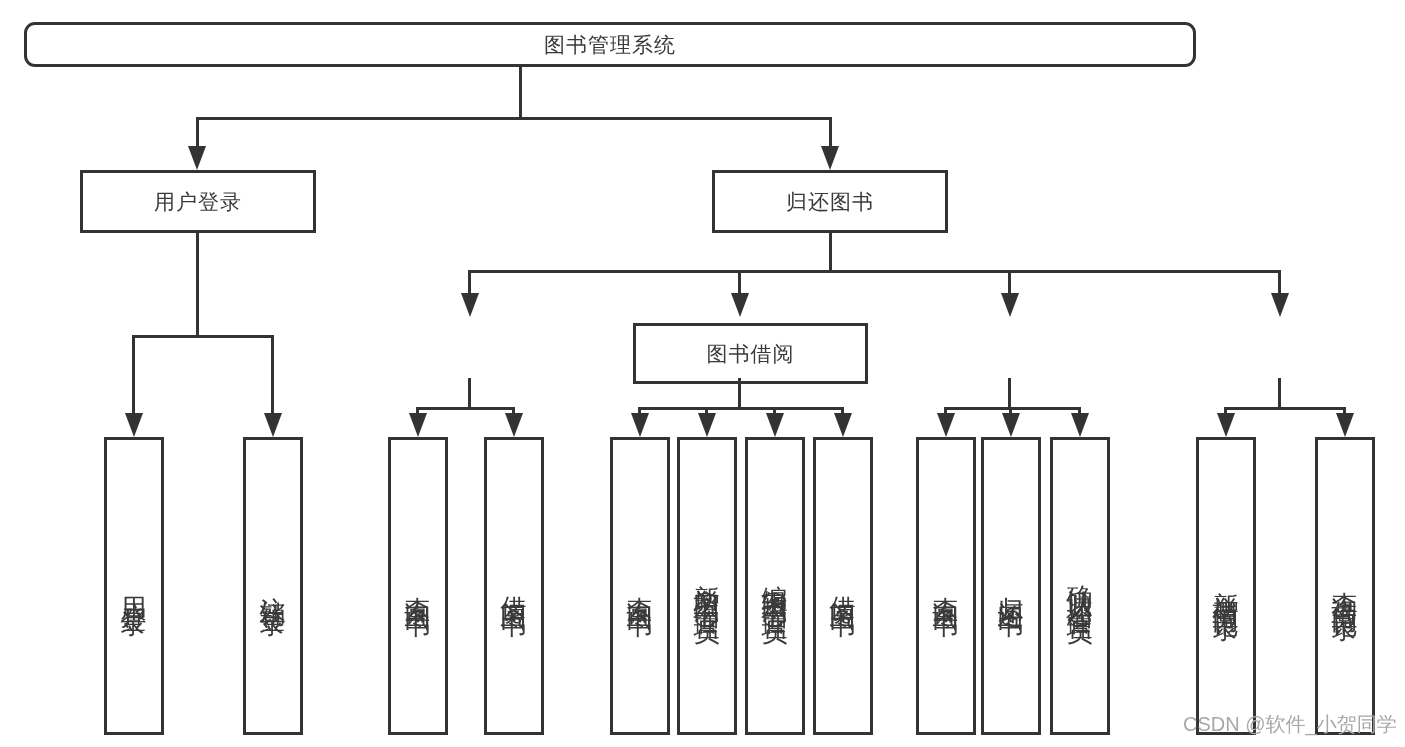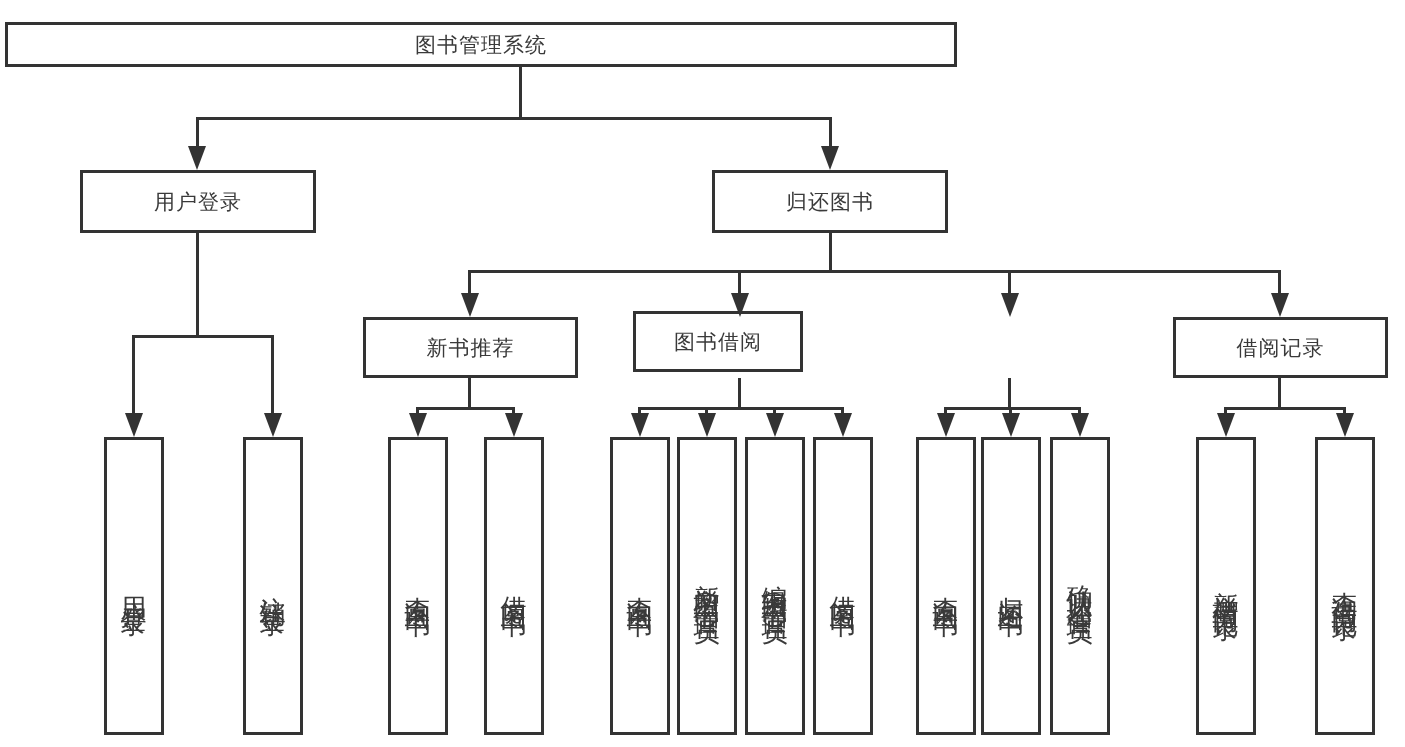--- a/index.html
+++ b/index.html
@@ -55,44 +55,38 @@
     font-size: 20px;
     white-space: nowrap;
     z-index: 10;
   }
 </style>
 </head>
 <body>
 
 <div class="canvas">
 
-  <div class="box" style="left:5px; top:22px; width:952px; height:45px;">
+  <div class="box" style="left:24px; top:22px; width:1172px; height:45px;border-radius:11px;">
     <span class="hlabel">图书管理系统</span>
   </div>
 
   <div class="box" style="left:80px; top:170px; width:236px; height:63px;">
     <span class="hlabel">用户登录</span>
   </div>
 
   <div class="box" style="left:712px; top:170px; width:236px; height:63px;">
     <span class="hlabel">归还图书</span>
   </div>
 
-  <div class="box" style="left:363px; top:317px; width:215px; height:61px;">
-    <span class="hlabel">新书推荐</span>
-  </div>
 
-  <div class="box" style="left:633px; top:311px; width:170px; height:61px;">
+  <div class="box" style="left:633px; top:323px; width:235px; height:61px;">
     <span class="hlabel">图书借阅</span>
   </div>
 
 
-  <div class="box" style="left:1173px; top:317px; width:215px; height:61px;">
-    <span class="hlabel">借阅记录</span>
-  </div>
 
   <div class="box leaf" style="left:104px; top:437px; width:60px; height:298px;">
     <span class="vlabel">用户登录</span>
   </div>
   <div class="box leaf" style="left:243px; top:437px; width:60px; height:298px;">
     <span class="vlabel">注销登录</span>
   </div>
 
   <div class="box leaf" style="left:388px; top:437px; width:60px; height:298px;">
     <span class="vlabel">查询图书</span>
@@ -183,14 +177,15 @@
   <div class="arrow" style="left:1002px; top:413px;"></div>
   <div class="arrow" style="left:1071px; top:413px;"></div>
 
   <div class="vline" style="left:1278px; top:378px; height:32px;"></div>
   <div class="hline" style="left:1224px; top:407px; width:122px;"></div>
   <div class="vline" style="left:1224px; top:407px; height:10px;"></div>
   <div class="vline" style="left:1343px; top:407px; height:10px;"></div>
   <div class="arrow" style="left:1217px; top:413px;"></div>
   <div class="arrow" style="left:1336px; top:413px;"></div>
 
+  <div class="watermark">CSDN @软件_小贺同学</div>
 
 </div>
 
 </body></html>

